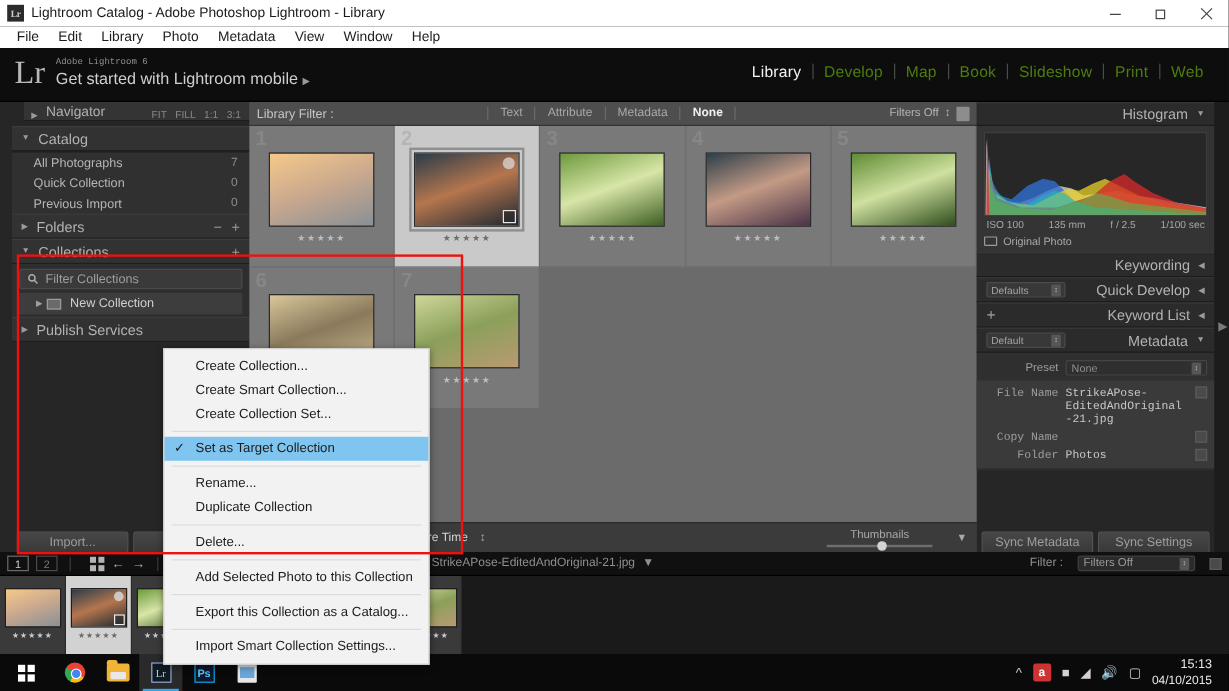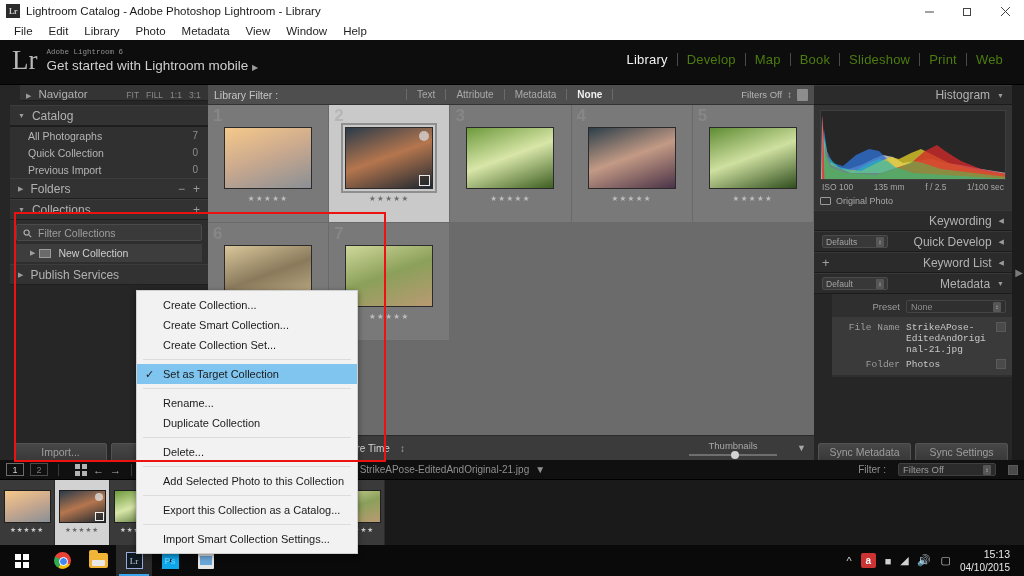--- a/index.html
+++ b/index.html
@@ -247,21 +247,21 @@
   .mlabel { width:68px; text-align:right; color:#9d9d9d; flex:none; }
   .mvalue { flex:1; color:#c8c8c8; word-break:break-word; line-height:11px;}
   .mbtn { width:10px; height:10px; background:#4a4a4a; border:1px solid #5a5a5a; flex:none; }
   .presetline {
     display:flex; align-items:center; font-size:9.5px; padding:3px 6px 4px 0; gap:6px;
   }
   .presetfield {
     flex:1; height:13px; background:#2f2f2f; border:1px solid #454545; border-radius:2px;
     font-size:9px; color:#8f8f8f; display:flex; align-items:center; padding:0 4px;
   }
-  .metabody { background:#2f2f2f; margin:0 0 0 18px; padding:3px 0 2px 0; }
+  .metabody { background:#2f2f2f; margin:0 0 0 0; padding:3px 0 2px 0; }
   .syncbar {
     position:absolute; left:0; top:355px; width:198px; height:24px;
     display:flex; align-items:center; gap:4px; padding:0 4px;
   }
   .btn-sync {
     flex:1; height:18px; background:linear-gradient(#474747,#393939);
     border:1px solid #535353; border-radius:2px; font-size:10.5px; color:#9d9d9d;
     display:flex; align-items:center; justify-content:center;
   }
 
@@ -358,21 +358,21 @@
   .chrome::after { content:""; position:absolute; left:5px; top:5px; width:7px; height:7px;
     border-radius:50%; background:#4285f4; border:1px solid #fff; }
   .folderico { width:19px; height:15px; background:#f0b437; border-radius:2px; position:relative; }
   .folderico::before { content:""; position:absolute; left:0; top:-3px; width:9px; height:4px;
     background:#f0b437; border-radius:2px 2px 0 0; }
   .folderico::after { content:""; position:absolute; left:3px; top:7px; width:13px; height:6px;
     background:#e8e8e8; border-radius:1px; }
   .lrico { width:17px; height:17px; border:1px solid #9ad; background:#0f1a22; color:#bcd;
     font-size:9px; font-family:"Liberation Serif",serif; display:flex; align-items:center;
     justify-content:center; }
-  .psico { width:17px; height:17px; border:7px solid #0ea5e9; background:#0f172a; color:#5cf;
+  .psico { width:17px; height:17px; border:1px solid #0ea5e9; background:#0f172a; color:#5cf;
     font-size:9px; font-weight:bold; display:flex; align-items:center; justify-content:center; }
   .genico { width:16px; height:17px; background:#e6e6e6; position:relative; border-radius:1px;}
   .genico::after{content:"";position:absolute;left:2px;top:4px;width:12px;height:9px;background:#6aa6d8;}
   .avico { width:15px; height:15px; background:#c33; border-radius:2px; color:#fff; font-size:10px;
     display:flex; align-items:center; justify-content:center; font-weight:bold;}
 </style>
 </head>
 <body>
 
 <div id="app">
@@ -670,20 +670,25 @@
             <span class="mlabel">Preset</span>
             <span class="presetfield">
               <span>None</span>
               <span class="spin">↕</span>
             </span>
           </div>
           <div style="background:#3a3a3a;padding:3px 0;">
             <div class="metarow">
               <span class="mlabel">File Name</span>
               <span class="mvalue">StrikeAPose-EditedAndOriginal-21.jpg</span>
+              <span class="mbtn"></span>
+            </div>
+            <div class="metarow">
+              <span class="mlabel">Copy Name</span>
+              <span class="mvalue"></span>
               <span class="mbtn"></span>
             </div>
             <div class="metarow">
               <span class="mlabel">Folder</span>
               <span class="mvalue">Photos</span>
               <span class="mbtn"></span>
             </div>
           </div>
         </div>
       </div>

